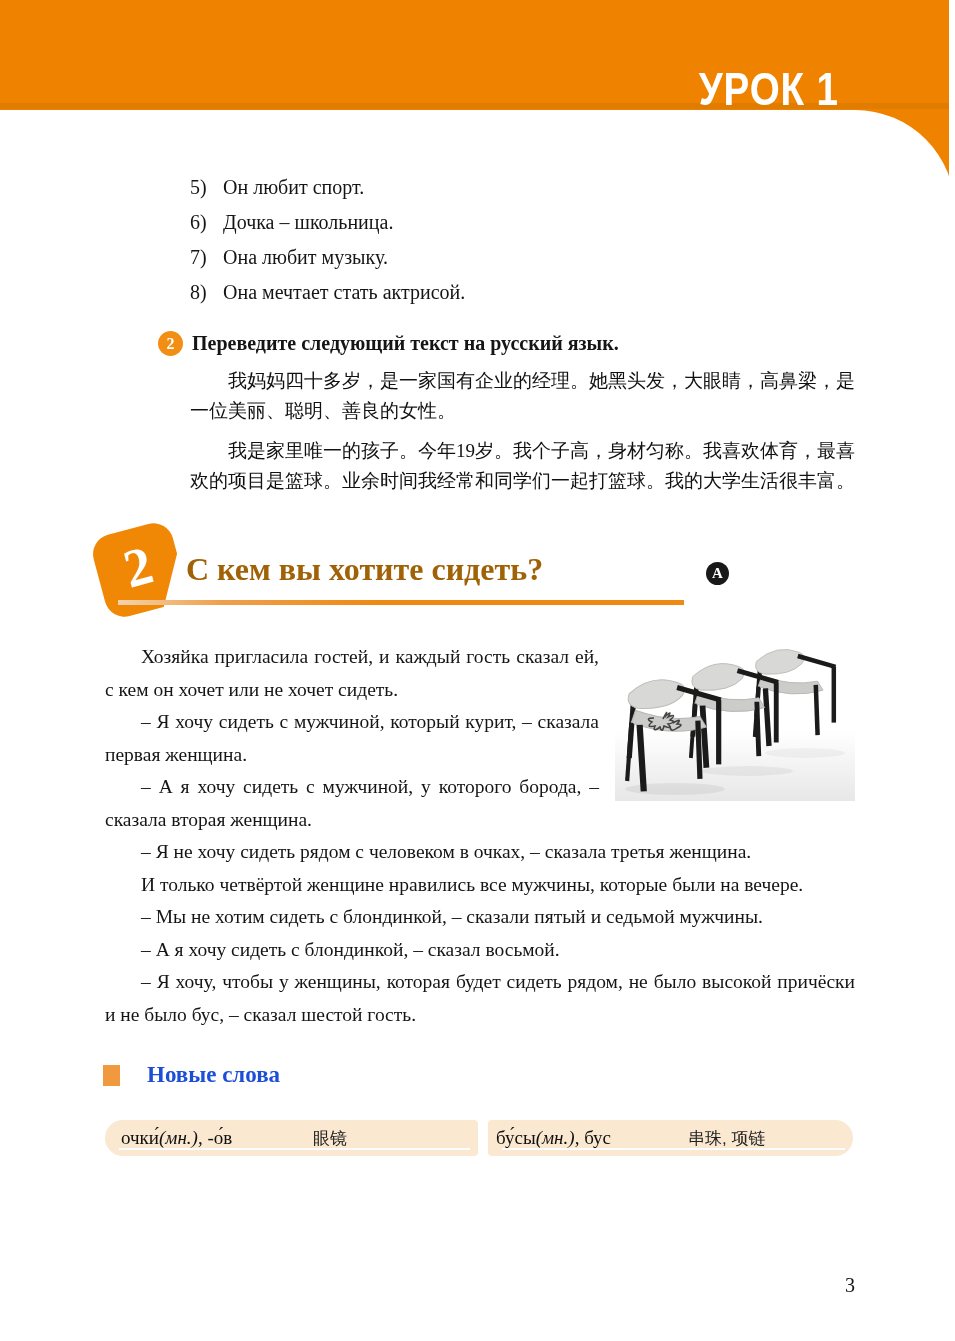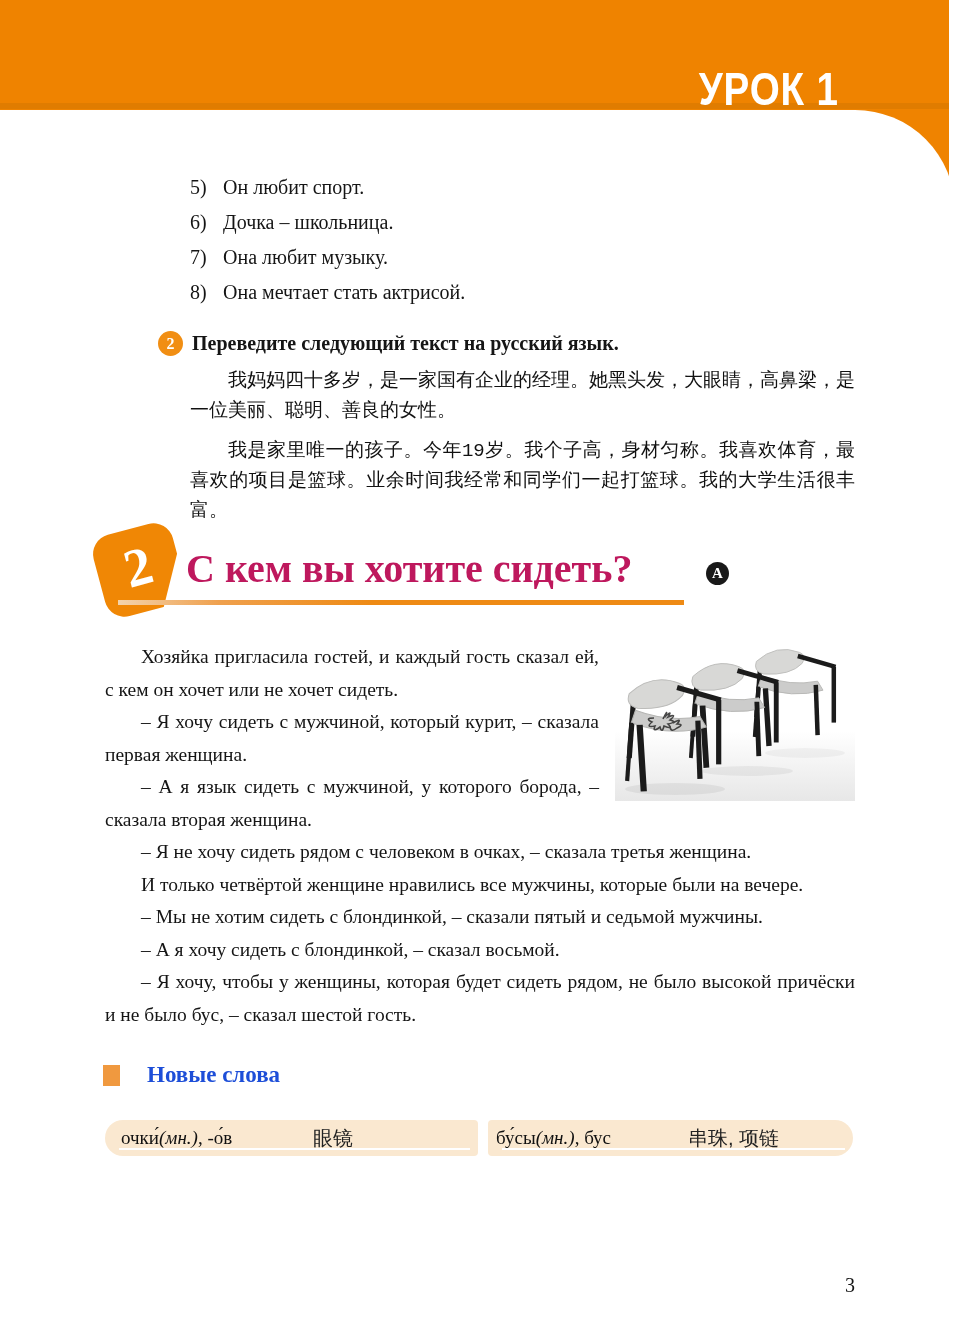--- a/index.html
+++ b/index.html
@@ -26,34 +26,34 @@
   .answers .num { width:33px; }
   
   .ex2 { position:absolute; left:158px; top:221px; width:700px; }
   .ex2-head { display:flex; align-items:center; gap:9px; }
   .badge-circle {
     width:25px; height:25px; border-radius:50%; background:#F18E13; flex:0 0 auto;
     color:#fff; font-weight:bold; font-size:16px;
     display:flex; align-items:center; justify-content:center;
   }
   .ex2-title { font-weight:bold; font-size:20px; }
-  .cn { margin:10px 0 0 32px; width:665px; font-family:Liberation Mono, monospace;
+  .cn { margin:10px 0 0 32px; width:665px; font-family:Liberation Serif, serif;
         font-size:19px; line-height:30px; text-indent:2em; text-align:justify; color:#111; }
   
   .banner { position:absolute; left:98px; top:416px; width:680px; height:110px; }
   .badge-square {
     position:absolute; left:0; top:2px; width:82px; height:84px;
     background:#F08705; border-radius:20px; transform:rotate(-15deg); z-index:1;
   }
   .badge-square span { display:block; text-align:center; margin-top:8px;
     font-size:54px; font-weight:bold; color:#fff; }
   .white-slash { position:absolute; left:74px; top:-8px; width:20px; height:112px;
     background:#fff; transform:skewX(-14deg); z-index:2; }
   .banner h2 { position:absolute; left:88px; top:20px; margin:0; z-index:3;
-    color:#be185d; font-size:40px; line-height:46px; font-weight:bold; white-space:nowrap; }
+    color:#a16207; font-size:32px; line-height:46px; font-weight:bold; white-space:nowrap; }
   .rule { position:absolute; left:20px; top:74px; width:566px; height:5px; z-index:4;
     background:linear-gradient(90deg,#F3D3AC,#EFA04D 18%,#EE8A14 45%,#EE8A14); }
   .a-badge { position:absolute; left:608px; top:36px; width:23px; height:23px; z-index:3;
     border-radius:50%; background:#191919; color:#fff; font-size:15px; font-weight:bold;
     display:flex; align-items:center; justify-content:center; }
   
   .passage { position:absolute; left:105px; top:531px; width:750px;
     font-size:19.5px; line-height:32.5px; text-align:justify; }
   .passage p { margin:0; text-indent:36px; }
   .photo { float:right; width:240px; height:158px; margin:2px 0 8px 16px; }
@@ -63,21 +63,21 @@
   .nw-bullet { width:17px; height:21px; background:#F0993F; }
   .nw-heading { margin:16px; color:#1d4ed8; font-size:23px; font-weight:bold; }
   .vocab { position:absolute; left:105px; top:1010px; width:748px; display:flex; gap:10px; }
   .vbox { position:relative; flex:1; height:36px; background:#FAE8D0;
     display:flex; align-items:center; padding-left:16px; box-sizing:border-box; }
   .vbox.first  { border-radius:18px 4px 4px 18px; }
   .vbox.second { border-radius:4px 18px 18px 4px;padding-left:8px; }
   .vbox .sep { position:absolute; left:14px; right:8px; bottom:6px; height:2px; background:#fff; }
   .ru-word { font-size:19px; width:192px; color:#111; white-space:nowrap; }
   .ru-word i { font-style:italic; }
-  .cn-word { font-family:"Liberation Sans", sans-serif; font-size:20px; color:#222; }
+  .cn-word { font-family:"Liberation Sans", sans-serif; font-size:17px; color:#222; }
   
   .pagenum { position:absolute; right:100px; bottom:44px; font-size:20px; }
 </style>
 </head>
 <body>
 
 <div class="page">
 
   <div class="band">
     <div class="lesson-title">УРОК 1</div>
@@ -147,21 +147,21 @@
           <ellipse cx="132" cy="128" rx="46" ry="5" fill="#000" opacity=".05"></ellipse>
           <ellipse cx="190" cy="110" rx="40" ry="5" fill="#000" opacity=".04"></ellipse>
           <use href="#ch" transform="translate(136,4) scale(0.9)"></use>
           <use href="#ch" transform="translate(72,18) scale(0.97)"></use>
           <use href="#ch" transform="translate(8,34) scale(1.04)"></use>
           <path d="M48 76 q6 -12 2 -2 q8 -8 3 0 q10 -4 2 3 q8 2 -2 4 q6 6 -4 2 q-2 8 -4 1 q-8 6 -5 -1 q-10 2 -3 -4 q-8 -4 2 -4 M58 80 q10 -6 4 1 q8 0 0 4 q-6 5 -7 -1" fill="none" stroke="#2a2a2a" stroke-width="1.6" opacity=".85"></path>
         </svg>
       </div>
       <p>Хозяйка пригласила гостей, и каждый гость сказал ей, с кем он хочет или не хочет сидеть.</p>
       <p>– Я хочу сидеть с мужчиной, который курит, – сказала первая женщина.</p>
-      <p>– А я язык сидеть с мужчиной, у которого борода, – сказала вторая женщина.</p>
+      <p>– А я хочу сидеть с мужчиной, у которого борода, – сказала вторая женщина.</p>
       <p>– Я не хочу сидеть рядом с человеком в очках, – сказала третья женщина.</p>
       <p>И только четвёртой женщине нравились все мужчины, которые были на вечере.</p>
       <p>– Мы не хотим сидеть с блондинкой, – сказали пятый и седьмой мужчины.</p>
       <p>– А я хочу сидеть с блондинкой, – сказал восьмой.</p>
       <p>– Я хочу, чтобы у женщины, которая будет сидеть рядом, не было высокой причёски и не было бус, – сказал шестой гость.</p>
     </div>
 
     <div class="new-words">
       <span class="nw-bullet"></span>
       <h3 class="nw-heading">Новые слова</h3>

